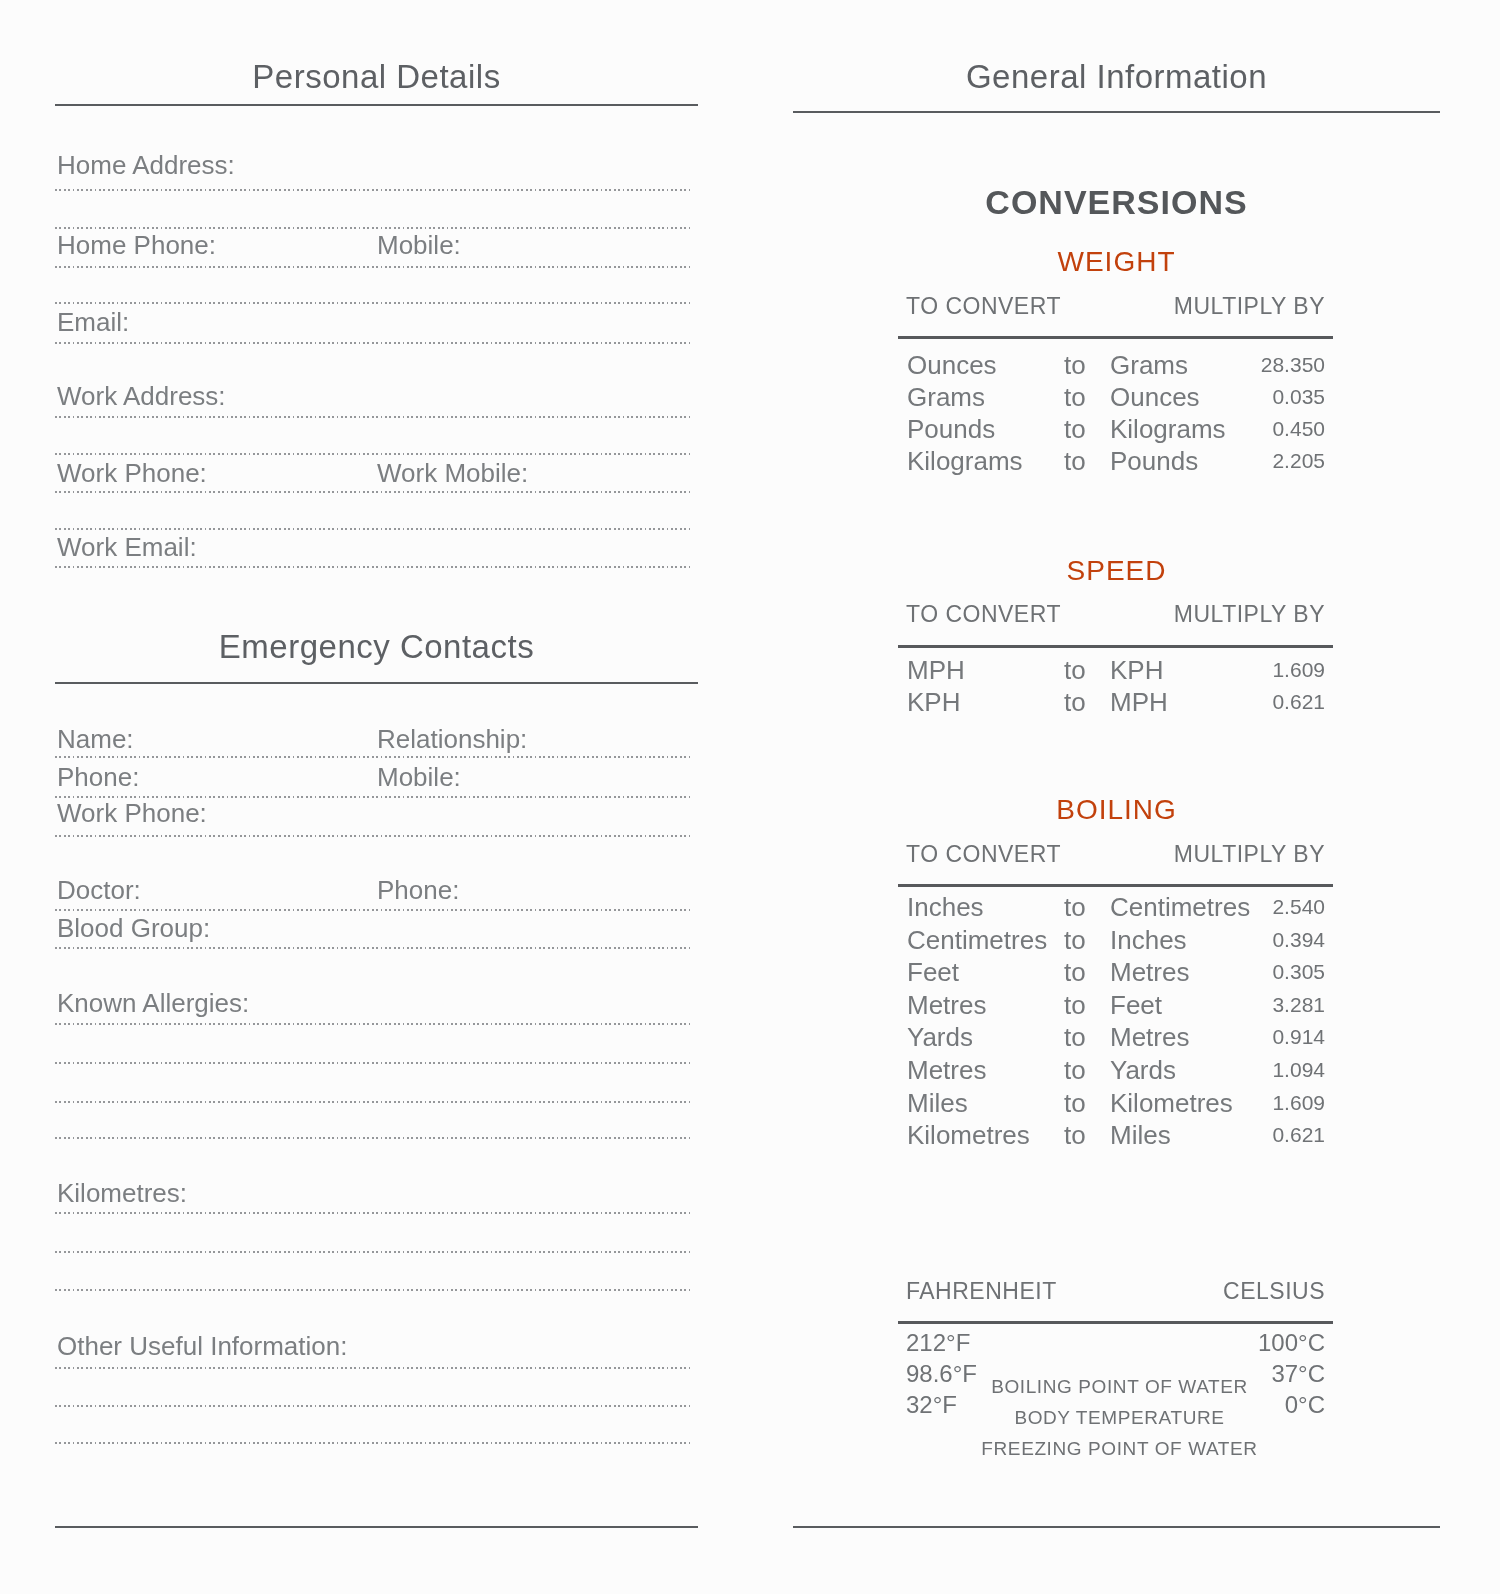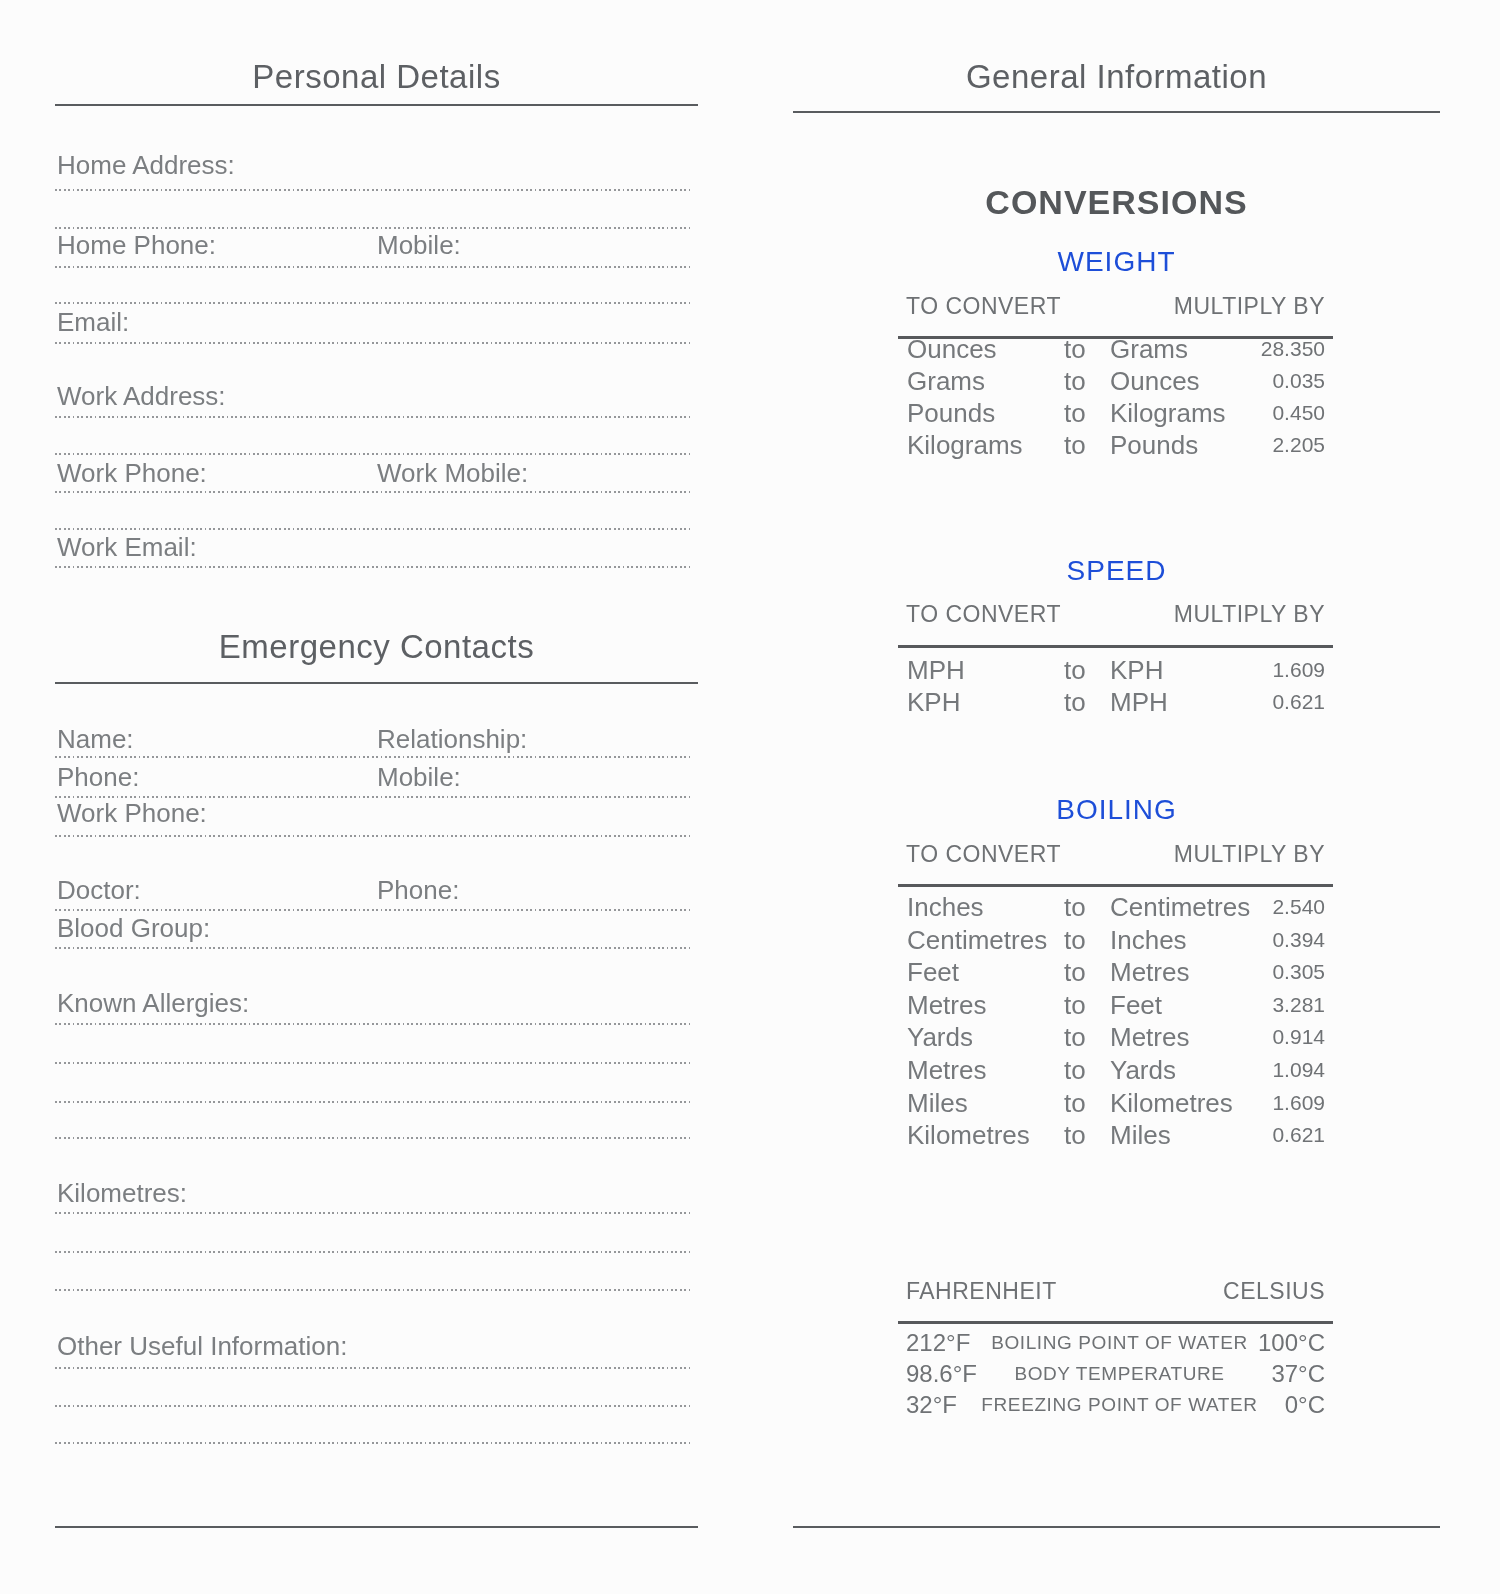--- a/index.html
+++ b/index.html
@@ -41,42 +41,42 @@
     position:absolute;left:0;width:100%;
     text-align:center;
     font-size:34px;line-height:36px;
     font-weight:700;color:#54575a;
     letter-spacing:1px;white-space:nowrap;
   }
   .conv-sub{
     position:absolute;left:0;width:100%;
     text-align:center;
     font-size:28px;line-height:30px;
-    color:#1d4ed8;letter-spacing:1px;white-space:nowrap;
+    color:#c2410c;letter-spacing:1px;white-space:nowrap;
   }
   .tbl-head{
     position:absolute;left:105px;width:435px;
     font-size:23px;line-height:28px;color:#6e7174;
     letter-spacing:0.5px;
   }
   .tbl-head .h-left{position:absolute;left:8px;top:0;}
   .tbl-head .h-right{position:absolute;right:8px;top:0;}
   .tbl-rule{position:absolute;left:105px;width:435px;height:3px;background:#57595c;}
   .tbl{position:absolute;left:105px;width:435px;}
   .crow{position:relative;line-height:32px;height:32px;font-size:26px;color:#75787b;}
   .crow-l{height:32.6px;line-height:32.6px;}
   .crow span{position:absolute;top:0;white-space:nowrap;}
   .c-from{left:9px;}
   .c-word{left:166px;}
   .c-to{left:212px;}
   .c-val{right:8px;font-size:21px;color:#6f7275;}
   .trow{position:relative;height:31px;line-height:31px;color:#6f7275;}
   .trow span{position:absolute;top:0;white-space:nowrap;}
   .t-f{left:8px;font-size:24px;}
-  .t-desc{left:8px;right:0;text-align:center;font-size:19px;letter-spacing:0.6px;color:#6e7174;}
+  .t-desc{left:8px;right:0;text-align:center;font-size:19px;letter-spacing:0.6px;color:#6e7174;margin-top:44px;}
   .t-c{right:8px;font-size:24px;}
 </style>
 </head>
 <body>
 
 <div class="page">
 
   <div class="col col-left">
 
     <div class="sec-title" style="top:60px">Personal Details</div>
@@ -152,21 +152,21 @@
     <div class="hr" style="top:111px"></div>
 
     <div class="conv-heading" style="top:184px">CONVERSIONS</div>
 
     <div class="conv-sub" style="top:247px">WEIGHT</div>
     <div class="tbl-head" style="top:292px">
       <span class="h-left">TO CONVERT</span>
       <span class="h-right">MULTIPLY BY</span>
     </div>
     <div class="tbl-rule" style="top:336px"></div>
-    <div class="tbl" style="top:333px">
+    <div class="tbl" style="top:349px">
       <div class="crow">
         <span class="c-from">Ounces</span>
         <span class="c-word">to</span>
         <span class="c-to">Grams</span>
         <span class="c-val">28.350</span>
       </div>
       <div class="crow">
         <span class="c-from">Grams</span>
         <span class="c-word">to</span>
         <span class="c-to">Ounces</span>

